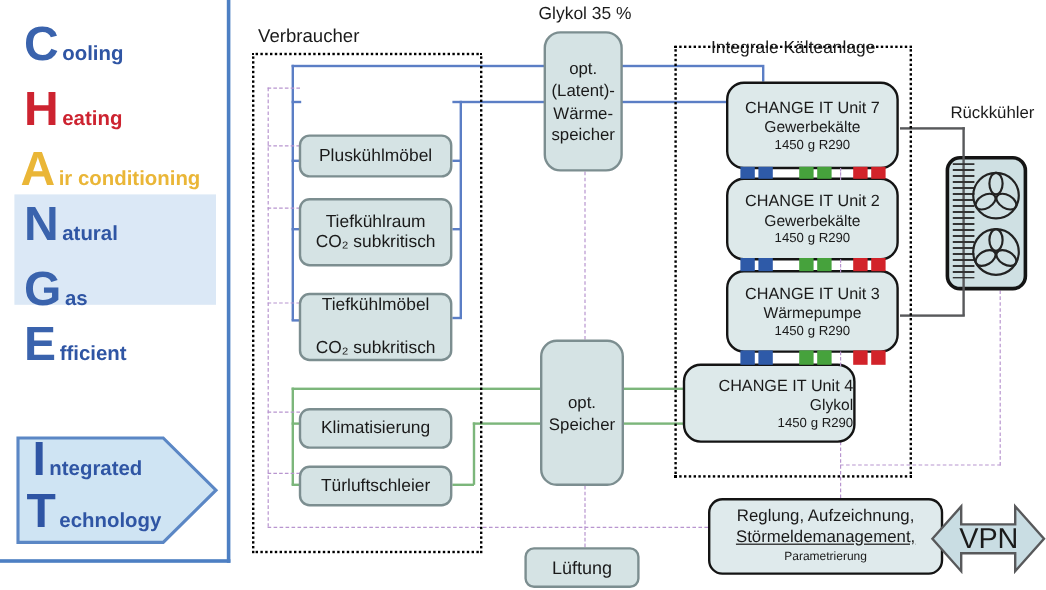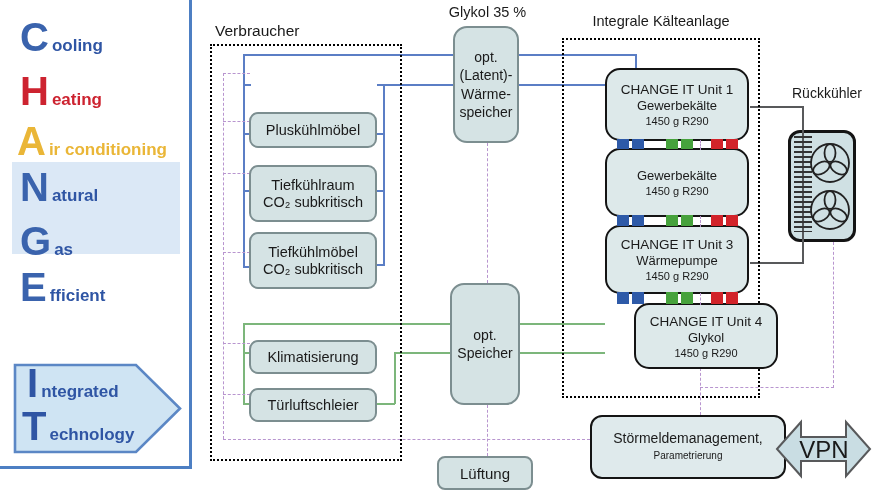--- a/index.html
+++ b/index.html
@@ -127,21 +127,21 @@
   <div class="dotted" style="left:210px;top:44px;width:188px;height:413px;"></div>
 
   <div class="tbox" style="left:249px;top:112px;width:124px;height:32px;text-align:right;">
     <span class="l1">Pluskühlmöbel</span>
 
   </div>
   <div class="tbox" style="left:249px;top:165px;width:124px;height:53px;">
     <span class="l1">Tiefkühlraum</span>
     <span class="l2">CO₂ subkritisch</span>
   </div>
-  <div class="tbox" style="left:249px;top:232px;width:124px;height:53px;">
+  <div class="tbox" style="left:249px;top:244px;width:124px;height:53px;justify-content:space-between;">
     <span class="l1">Tiefkühlmöbel</span>
     <span class="l2">CO₂ subkritisch</span>
   </div>
   <div class="tbox" style="left:249px;top:340px;width:124px;height:30px;">
     <span class="l1">Klimatisierung</span>
 
   </div>
   <div class="tbox" style="left:249px;top:388px;width:124px;height:30px;">
     <span class="l1">Türluftschleier</span>
 
@@ -155,38 +155,39 @@
     <span>speicher</span>
   </div>
   <div class="tbox sbox" style="left:450px;top:283px;width:66px;height:118px;">
     <span>opt.</span>
     <span>Speicher</span>
   </div>
   <div class="tbox" style="left:437px;top:456px;width:92px;height:30px;border-radius:8px;font-size:15px;">
     <span>Lüftung</span>
   </div>
 
-  <div class="label" style="left:562px;top:13px;width:198px;text-align:center;font-size:14.5px;">Integrale Kälteanlage</div>
+  <div class="label" style="left:562px;top:32px;width:198px;text-align:center;font-size:14.5px;">Integrale Kälteanlage</div>
   <div class="dotted" style="left:562px;top:38px;width:194px;height:356px;"></div>
 
   <div class="ubox" style="left:605px;top:68px;width:140px;height:69px;">
-    <span class="u1">CHANGE IT Unit 1</span>
+    <span class="u1">CHANGE IT Unit 7</span>
     <span class="u2">Gewerbekälte</span>
     <span class="u3">1450 g R290</span>
   </div>
   <div class="ubox" style="left:605px;top:148px;width:140px;height:65px;">
+    <span class="u1">CHANGE IT Unit 2</span>
     <span class="u2">Gewerbekälte</span>
     <span class="u3">1450 g R290</span>
   </div>
   <div class="ubox" style="left:605px;top:225px;width:140px;height:65px;">
     <span class="u1">CHANGE IT Unit 3</span>
     <span class="u2">Wärmepumpe</span>
     <span class="u3">1450 g R290</span>
   </div>
-  <div class="ubox" style="left:634px;top:303px;width:140px;height:62px;">
+  <div class="ubox" style="left:569px;top:303px;width:140px;height:62px;align-items:flex-end;">
     <span class="u1">CHANGE IT Unit 4</span>
     <span class="u2">Glykol</span>
     <span class="u3">1450 g R290</span>
   </div>
 
   <div class="abs" style="left:0;top:139px;height:10px;width:872px;z-index:4;pointer-events:none;">
     <div class="busbar" style="left:617px;width:12px;background:#2e5aa8;"></div>
     <div class="busbar" style="left:632px;width:12px;background:#2e5aa8;"></div>
     <div class="busbar" style="left:666px;width:12px;background:#46a23c;"></div>
     <div class="busbar" style="left:681px;width:12px;background:#46a23c;"></div>
@@ -224,21 +225,22 @@
     </g>
     <g fill="none" stroke="#222" stroke-width="1.8">
       <circle cx="21" cy="69" r="19"></circle>
       <ellipse cx="21" cy="59" rx="5.5" ry="9"></ellipse>
       <ellipse cx="21" cy="59" rx="5.5" ry="9" transform="rotate(120 21 69)"></ellipse>
       <ellipse cx="21" cy="59" rx="5.5" ry="9" transform="rotate(240 21 69)"></ellipse>
     </g>
   </svg>
 
   <div class="ubox" style="left:590px;top:415px;width:192px;height:60px;border-radius:12px;background:#dfeaec;">
-    <span style="font-size:14px;line-height:18px;">Störmeldemanagement,</span>
+    <span style="font-size:14px;line-height:18px;">Reglung, Aufzeichnung,</span>
+    <span style="font-size:14px;line-height:18px;text-decoration:underline;">Störmeldemanagement,</span>
     <span style="font-size:10px;line-height:18px;">Parametrierung</span>
   </div>
   <svg class="abs" style="left:775px;top:419px;z-index:3;" width="97" height="60" viewBox="0 0 97 60">
     <polygon points="2,30 26,3 26,18 71,18 71,3 95,30 71,57 71,42 26,42 26,57" fill="#c9dde3" stroke="#58595b" stroke-width="2"></polygon>
   </svg>
   <div class="label" style="left:794px;top:436px;width:60px;text-align:center;font-size:24px;color:#1a1a1a;">VPN</div>
 
 </div>
 
 </body></html>

